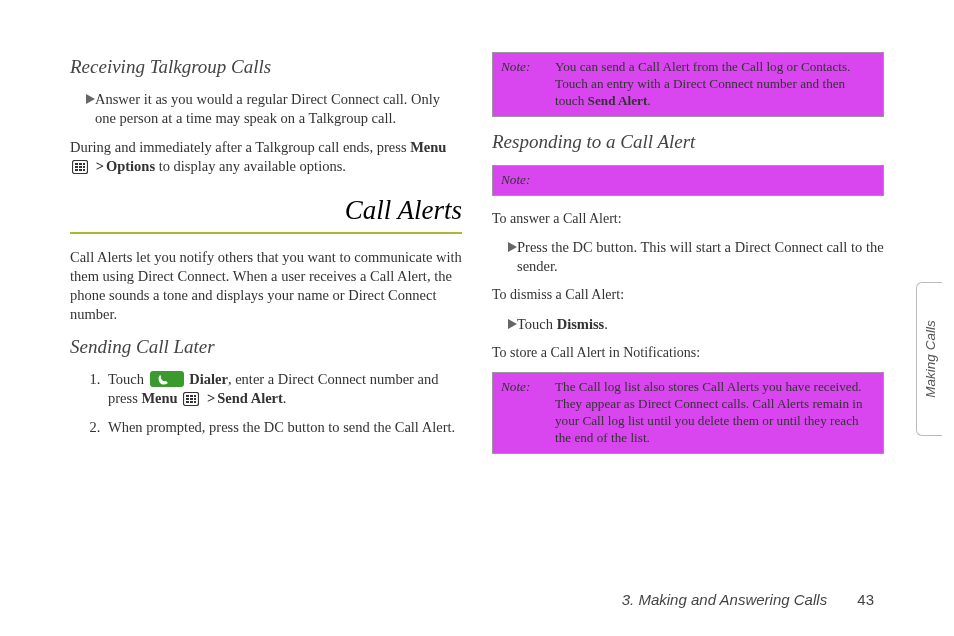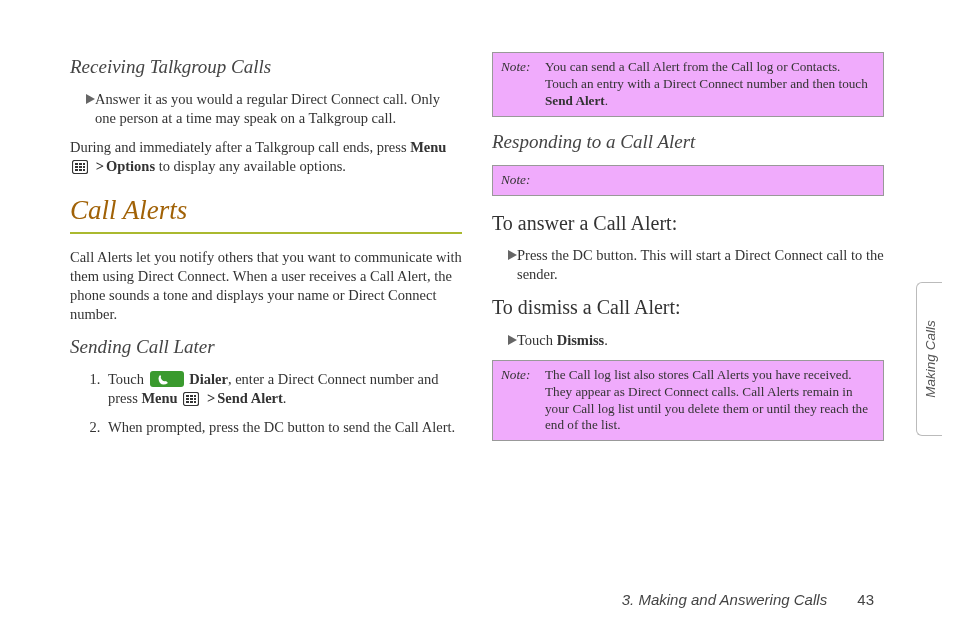--- a/index.html
+++ b/index.html
@@ -25,33 +25,34 @@
     font-weight: 400;
     font-size: 19px;
     color: #444;
     margin-bottom: 12px;
     margin-top: 4px;
   }
   h1.section {
     font-style: italic;
     font-weight: 400;
     font-size: 27px;
-    color: #a16207;
+    color: #000000;
     padding-bottom: 6px;
     border-bottom: 2px solid #aab92f;
     margin: 18px 0 14px 0;
+    text-align: right;
   }
   p.body {
     font-size: 14.5px;
     line-height: 1.32;
     color: #333;
     margin-bottom: 12px;
   }
   p.intro {
-    font-size: 20px;
+    font-size: 14px;
     line-height: 1.32;
     color: #333;
     margin-bottom: 10px;
   }
   .bullet {
     display: flex;
     padding-left: 16px;
     margin-bottom: 10px;
   }
   .tri {
@@ -71,28 +72,28 @@
     padding-left: 34px;
     font-size: 14.5px;
     line-height: 1.32;
   }
   ol.num li { margin-bottom: 10px; padding-left: 4px; }
   .bold { font-weight: 700; color: #333; }
   .menu-icon, .phone-icon { vertical-align: -3px; margin: 0 2px; }
   .gt { font-weight: 700; padding: 0 2px; }
   .note {
     border: 1px solid #999;
-    background: #f0abfc;
+    background: #d946ef;
     padding: 6px 8px 6px 8px;
     margin-bottom: 14px;
     font-size: 13.2px;
     line-height: 1.28;
     color: #333;
     display: flex;
-    gap: 6px;
+    gap: 16px;
   }
   .note .nl {
     font-style: italic;
     flex: 0 0 38px;
   }
   .note .nb { flex: 1; }
   .sidetab {
     position: absolute;
     right: 12px;
     top: 282px;
@@ -210,20 +211,21 @@
     </div>
 
     <p class="intro">To dismiss a Call Alert:</p>
     <div class="bullet">
       <div class="tri"></div>
       <div class="txt">
         <span>Touch </span><span class="bold">Dismiss</span><span>.</span>
       </div>
     </div>
 
+    <p class="intro">To store a Call Alert in Notifications:</p>
 
     <div class="note">
       <div class="nl">Note:</div>
       <div class="nb">The Call log list also stores Call Alerts you have received. They appear as Direct Connect calls. Call Alerts remain in your Call log list until you delete them or until they reach the end of the list.</div>
     </div>
 
   </div>
 </div>
 
 <div class="sidetab">

